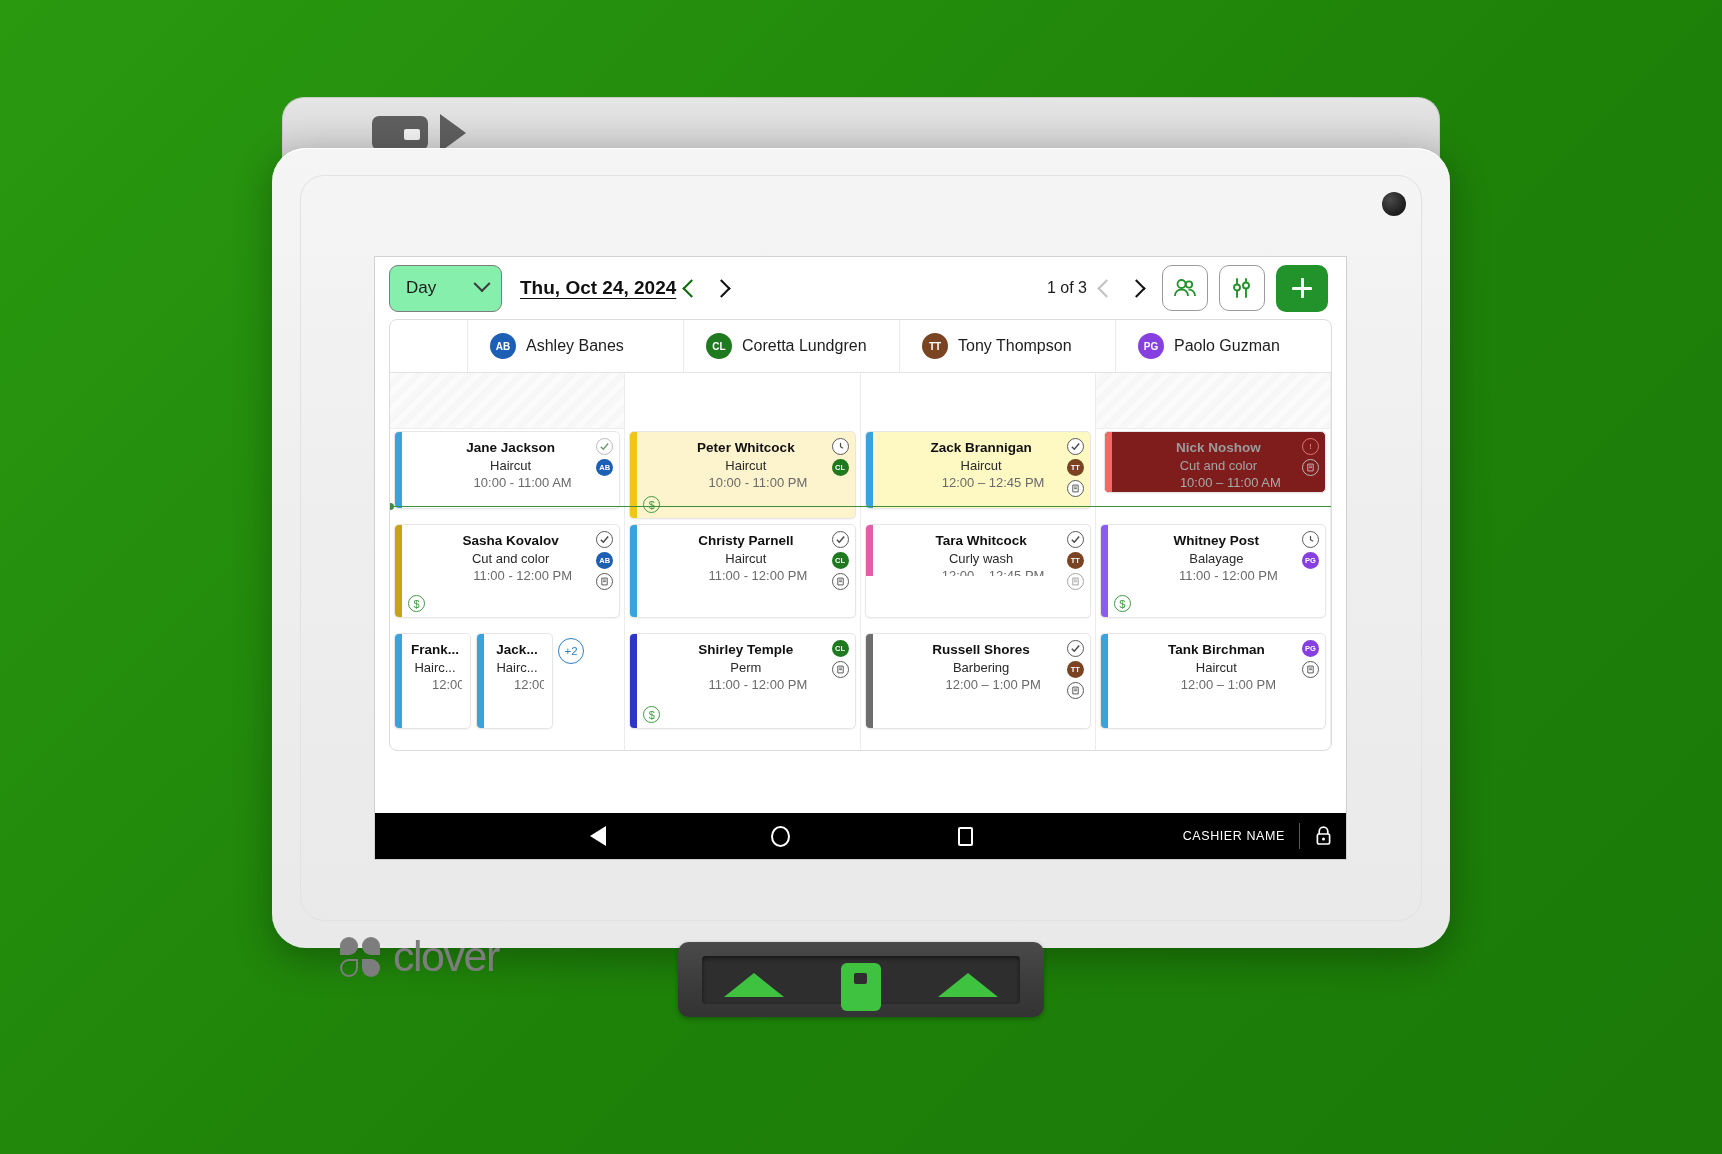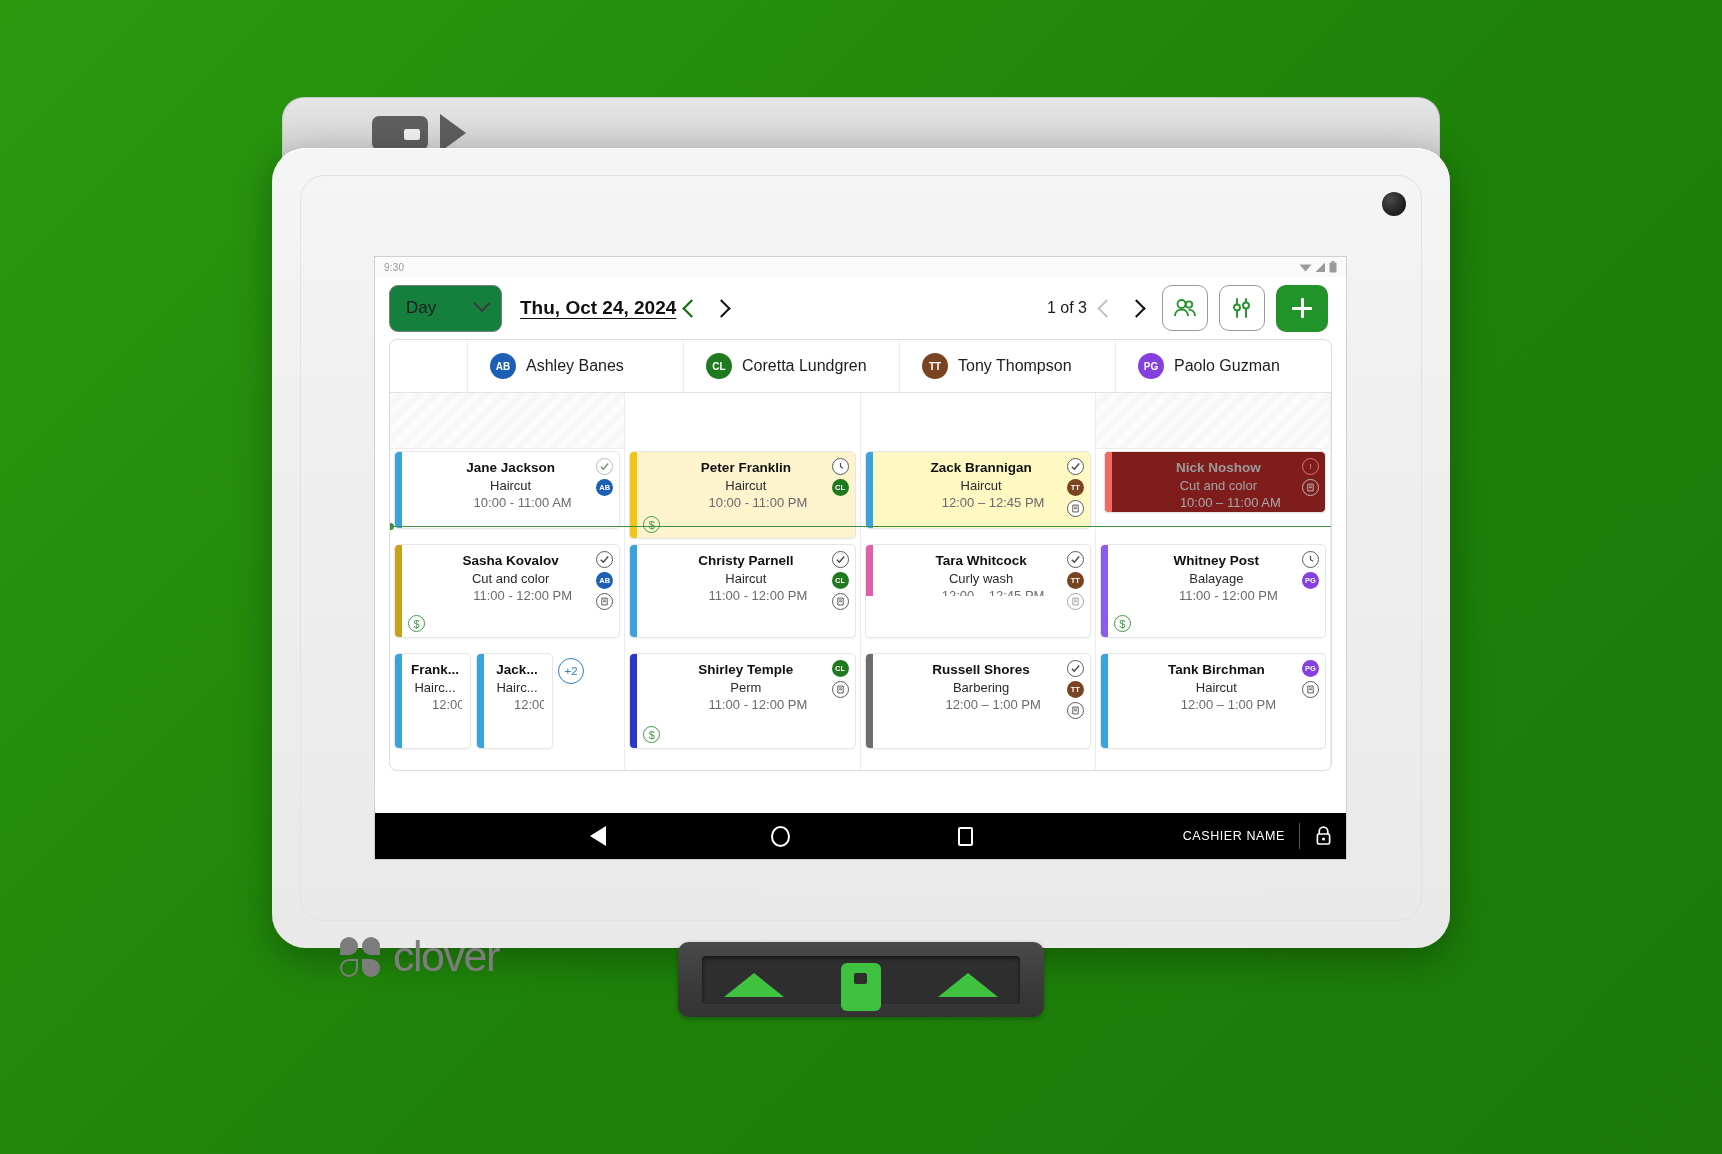--- a/index.html
+++ b/index.html
@@ -63,21 +63,21 @@
   .statusbar .clock{ font-size:10px; color:#9a9a9a; letter-spacing:.2px; }
   .statusbar .sysicons{ display:flex; align-items:center; gap:3px; }
 
   
   .toolbar{
     height:62px; display:flex; align-items:center; padding:0 18px 0 14px; background:#fff;
   }
   .day-select{
     width:113px; height:47px; border:1px solid #7d7d7d; border-radius:9px;
     display:flex; align-items:center; justify-content:space-between;
-    padding:0 13px 0 16px; font-size:17px; color:#1c1c1c; background:#15803d; cursor:pointer;
+    padding:0 13px 0 16px; font-size:17px; color:#1c1c1c; background:#86efac; cursor:pointer;
   }
   .chev-dn{ width:12px;height:12px; border-right:2px solid #3c3c3c; border-bottom:2px solid #3c3c3c;
             transform:rotate(45deg) translate(-3px,-3px); }
   .date-txt{
     margin-left:18px; font-size:19px; font-weight:bold; color:#111;
     text-decoration:underline; text-underline-offset:4px; cursor:pointer;
   }
   .nav-arrow{
     width:30px;height:36px; display:flex; align-items:center; justify-content:center; cursor:pointer;
   }
@@ -210,35 +210,20 @@
   <div class="printer-slot"></div>
   <div class="printer-arrow"></div>
 
   <div class="tablet-body">
     <div class="cam"></div>
   </div>
   <div class="tablet-inner-edge"></div>
 
   <div class="screen">
 
-    <div class="statusbar">
-      <div class="clock">9:30</div>
-      <div class="sysicons">
-        <svg width="13" height="11" viewBox="0 0 13 11">
-            <path d="M0.5 2.5 L6.5 9.5 L12.5 2.5 Z" fill="#9a9a9a"></path>
-          </svg>
-        <svg width="11" height="11" viewBox="0 0 11 11">
-            <path d="M0.5 10 L10 0.5 L10 10 Z" fill="#9a9a9a"></path>
-          </svg>
-        <svg width="8" height="12" viewBox="0 0 8 12">
-            <rect x="2.5" y="0" width="3" height="1.6" fill="#9a9a9a"></rect>
-            <rect x="0.5" y="1.6" width="7" height="10" rx="1" fill="#9a9a9a"></rect>
-          </svg>
-      </div>
-    </div>
 
     <div class="toolbar">
       <div class="day-select">
         <span>Day</span>
         <span class="chev-dn"></span>
       </div>
 
       <div class="date-txt">Thu, Oct 24, 2024</div>
 
       <div class="nav-arrow left">
@@ -374,21 +359,21 @@
             </div>
 
             <div class="plus2" style="left:168px;top:265px">+2</div>
           </div>
 
           <div class="col">
 
             <div class="appt" style="left:4px;right:4px;top:58px;height:88px;background:#fdf3cd">
               <div class="bar" style="background:#f2c413"></div>
               <div class="body">
-                <div class="nm">Peter Franklin</div>
+                <div class="nm">Peter Whitcock</div>
                 <div class="sv">Haircut</div>
                 <div class="tm">10:00 - 11:00 PM</div>
               </div>
               <div class="money">$</div>
               <div class="badges">
                 <span class="bdg ring">
                   <svg width="11" height="11" viewBox="0 0 12 12">
                       <path d="M6 2.6 V6.2 L8.4 7.6" fill="none" stroke="#4a4a4a" stroke-width="1.3" stroke-linecap="round"></path>
                     </svg>
                 </span>

